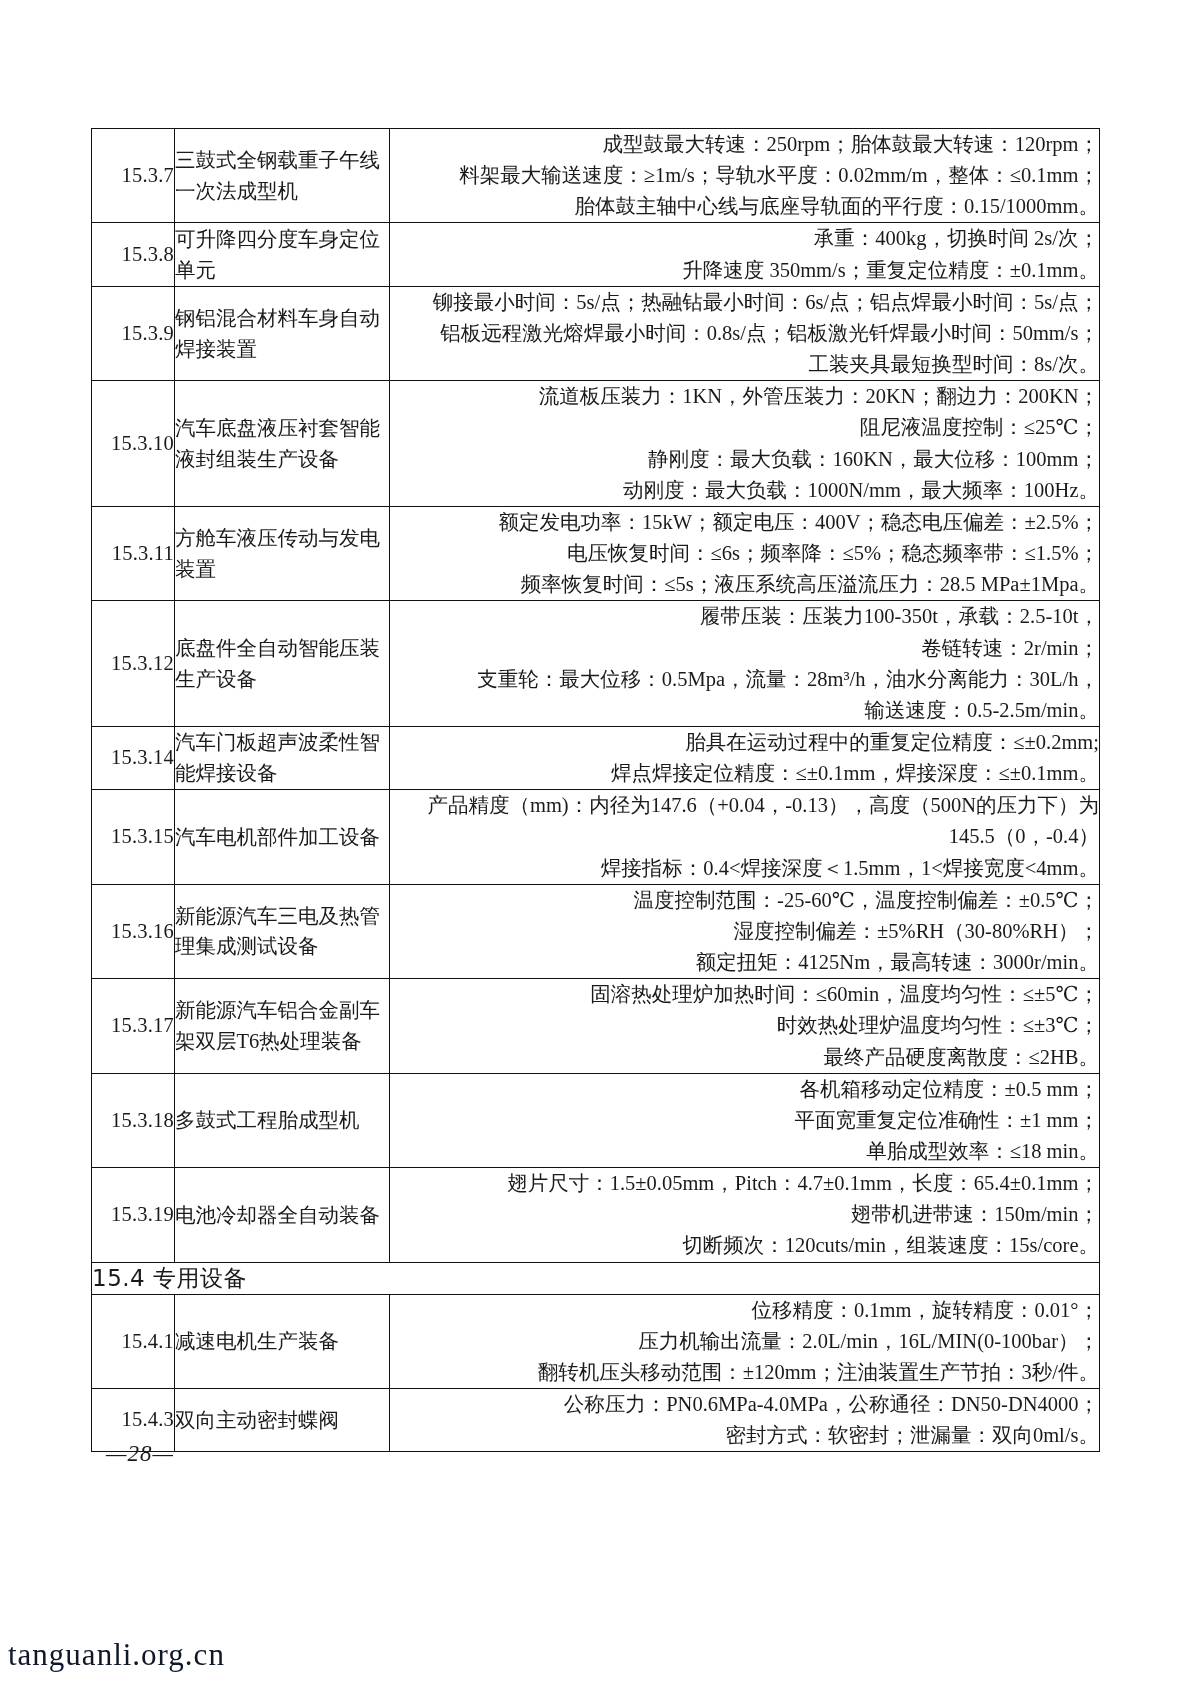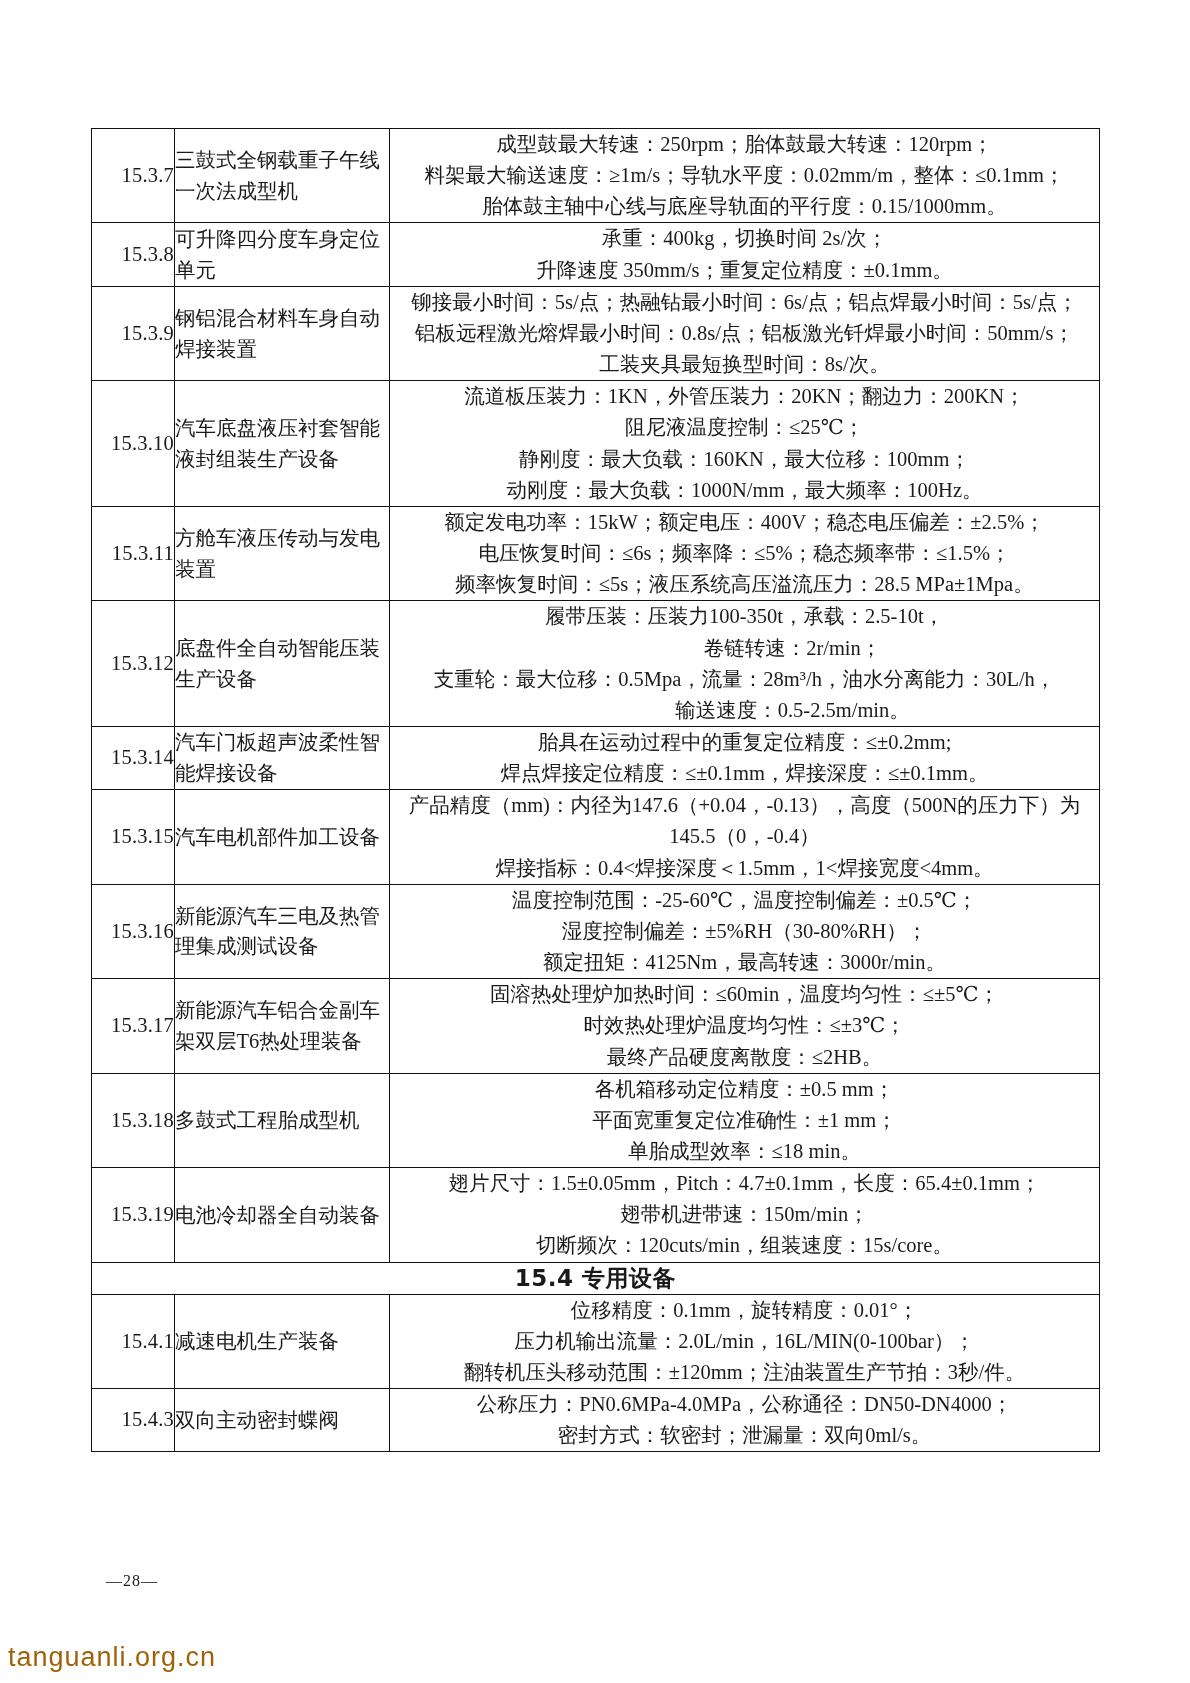--- a/index.html
+++ b/index.html
@@ -20,24 +20,24 @@
     position: absolute;
     top: 0; left: 0;
     width: 1190px;
     height: 1683px;
   }
 
   .watermark {
     position: absolute;
     left: 8px;
     bottom: 10px;
-    font-family: Liberation Sans, sans-serif;
-    font-size: 27px;
+    font-family: Liberation Serif, serif;
+    font-size: 31px;
     letter-spacing: 1px;
-    color: #a16207;
+    color: #0f172a;
     user-select: none;
   }
 
   table.spec {
     position: absolute;
     left: 91px;
     top: 128px;
     width: 1008px;
     border-collapse: collapse;
     table-layout: fixed;
@@ -64,50 +64,51 @@
   }
 
   td.name {
     text-align: left;
     font-size: 20.5px;
     line-height: 1.5;
     padding: 8px 7px;
   }
 
   td.spec-cell {
-    text-align: center;
+    text-align: right;
     font-size: 20.5px;
     line-height: 1.52;
     padding: 9px 8px 9px 14px;
   }
 
   td.spec-cell .ln {
     display: block;
     white-space: nowrap;
   }
   td.spec-cell .ln.indent {
     padding-left: 96px;
   }
 
   td.section-head {
     font-family: "DejaVu Sans", "Liberation Sans", sans-serif;
-    font-weight: bold;
+    font-weight: normal;
     font-size: 23px;
-    text-align: center;
+    text-align: left;
     padding: 12px 4px 12px 10px;
     letter-spacing: 0.5px;
   }
 
   .page-number {
     position: absolute;
     left: 106px;
-    top: 1572px;
-    font-size: 16px;
+    top: 1441px;
+    font-size: 23px;
     letter-spacing: 1px;
     font-family: "Liberation Serif", serif;
+    font-style: italic;
   }
 </style>
 </head>
 <body>
 
 <div class="page">
 
   <table class="spec">
     <colgroup>
       <col class="c-code">

